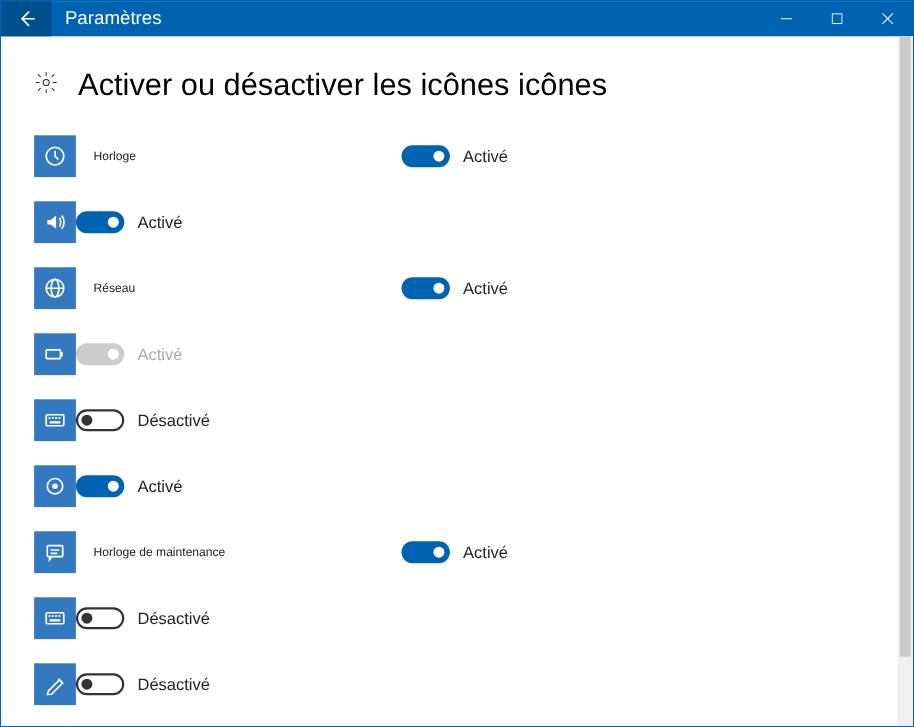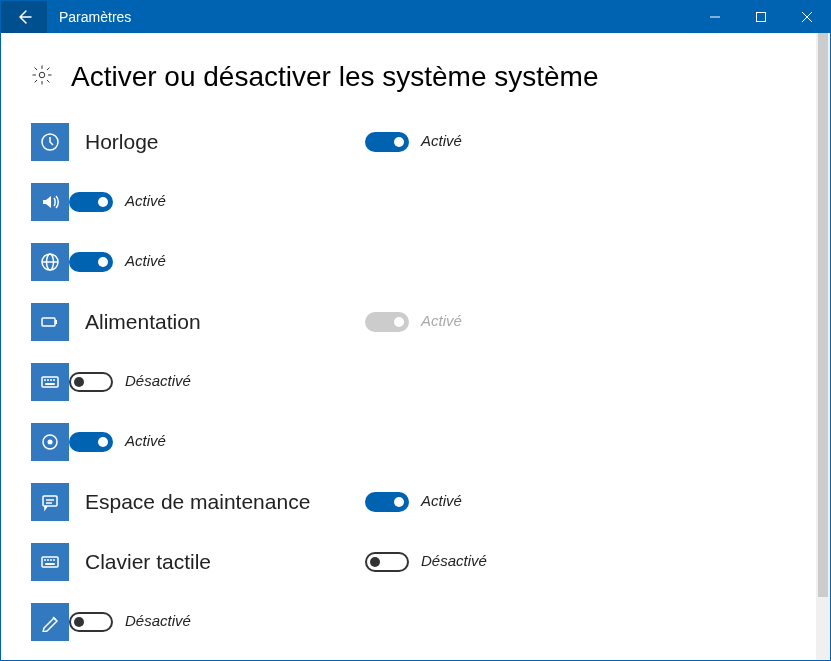--- a/index.html
+++ b/index.html
@@ -1,34 +1,34 @@
 <!DOCTYPE html>
 <html><head>
 <meta charset="utf-8">
 <style>
   html,body{margin:0;padding:0;font-family:"Segoe UI",Arial,sans-serif;background:#fff;color:#000;}
   .window{width:831px;height:661px;box-sizing:border-box;position:relative;background:#fff;border:1px solid #0063B1;overflow:hidden;}
   
   .titlebar{height:32px;background:#0063B1;color:#fff;display:flex;align-items:stretch;}
   .back-btn{width:46px;display:flex;align-items:center;justify-content:center;background:#005090;}
   .back-btn svg{width:16px;height:16px;}
-  .title-text{flex:0 0 auto;display:flex;align-items:center;padding-left:12px;font-size:14px;}
+  .title-text{flex:0 0 auto;display:flex;align-items:center;padding-left:12px;font-size:17px;}
   .title-spacer{flex:1;}
   .win-btn{width:46px;display:flex;align-items:center;justify-content:center;}
   .win-btn svg{width:10px;height:10px;stroke:#fff;stroke-width:1;fill:none;}
   
   .content{padding:28px 30px 10px 30px;height:calc(100% - 32px);box-sizing:border-box;overflow:hidden;position:relative;}
   .header-row{display:flex;align-items:center;gap:18px;margin-bottom:30px;}
   .gear-icon svg{width:22px;height:22px;stroke:#222;fill:none;}
   .page-title{font-size:28px;font-weight:400;}
   .option-row{display:flex;align-items:center;height:38px;margin-bottom:22px;}
   .option-icon{width:38px;height:38px;background:#3379C0;display:flex;align-items:center;justify-content:center;flex:0 0 auto;}
   .option-icon svg{width:20px;height:20px;stroke:#fff;fill:none;stroke-width:1.5;}
-  .option-label{width:280px;padding-left:16px;font-size:21px;color:#222;}
-  .toggle-wrap{display:flex;align-items:flex-start;gap:12px;font-style:italic;}
+  .option-label{width:280px;padding-left:16px;font-size:11px;color:#222;}
+  .toggle-wrap{display:flex;align-items:center;gap:12px;}
   .toggle{width:44px;height:20px;border-radius:10px;box-sizing:border-box;position:relative;}
   .toggle .knob{width:10px;height:10px;border-radius:50%;position:absolute;top:5px;}
   .toggle.on{background:#0063B1;}
   .toggle.on .knob{background:#fff;right:5px;}
   .toggle.off{background:#fff;border:2px solid #333;}
   .toggle.off .knob{background:#333;left:3px;top:3px;}
   .toggle.disabled{background:#ccc;}
   .toggle.disabled .knob{background:#fff;right:5px;}
   .state-label{font-size:15px;color:#222;}
   .state-label.disabled{color:#aaa;}
@@ -66,21 +66,21 @@
   </div>
 
   <div class="content">
     <div class="header-row">
       <span class="gear-icon">
         <svg viewBox="0 0 24 24">
             <circle cx="12" cy="12" r="3"></circle>
             <path d="M12 2v3M12 19v3M4.2 4.2l2.1 2.1M17.7 17.7l2.1 2.1M2 12h3M19 12h3M4.2 19.8l2.1-2.1M17.7 6.3l2.1-2.1" stroke-linecap="round"></path>
           </svg>
       </span>
-      <div class="page-title">Activer ou désactiver les système système</div>
+      <div class="page-title">Activer ou désactiver les icônes icônes</div>
     </div>
     <div id="options-list">
         <div class="option-row">
           <div class="option-icon">
             <svg viewBox="0 0 20 20">
               <use href="#ico-clock"></use>
             </svg>
           </div>
           <div class="option-label">Horloge</div>
           <div class="toggle-wrap">
@@ -102,34 +102,34 @@
             </div>
             <div class="state-label">Activé</div>
           </div>
         </div>
         <div class="option-row">
           <div class="option-icon">
             <svg viewBox="0 0 20 20">
               <use href="#ico-globe"></use>
             </svg>
           </div>
+          <div class="option-label">Réseau</div>
           <div class="toggle-wrap">
             <div class="toggle on">
               <div class="knob"></div>
             </div>
             <div class="state-label">Activé</div>
           </div>
         </div>
         <div class="option-row">
           <div class="option-icon">
             <svg viewBox="0 0 20 20">
               <use href="#ico-battery"></use>
             </svg>
           </div>
-          <div class="option-label">Alimentation</div>
           <div class="toggle-wrap">
             <div class="toggle disabled">
               <div class="knob"></div>
             </div>
             <div class="state-label disabled">Activé</div>
           </div>
         </div>
         <div class="option-row">
           <div class="option-icon">
             <svg viewBox="0 0 20 20">
@@ -155,35 +155,34 @@
             </div>
             <div class="state-label">Activé</div>
           </div>
         </div>
         <div class="option-row">
           <div class="option-icon">
             <svg viewBox="0 0 20 20">
               <use href="#ico-message"></use>
             </svg>
           </div>
-          <div class="option-label">Espace de maintenance</div>
+          <div class="option-label">Horloge de maintenance</div>
           <div class="toggle-wrap">
             <div class="toggle on">
               <div class="knob"></div>
             </div>
             <div class="state-label">Activé</div>
           </div>
         </div>
         <div class="option-row">
           <div class="option-icon">
             <svg viewBox="0 0 20 20">
               <use href="#ico-keyboard"></use>
             </svg>
           </div>
-          <div class="option-label">Clavier tactile</div>
           <div class="toggle-wrap">
             <div class="toggle off">
               <div class="knob"></div>
             </div>
             <div class="state-label">Désactivé</div>
           </div>
         </div>
         <div class="option-row">
           <div class="option-icon">
             <svg viewBox="0 0 20 20">

